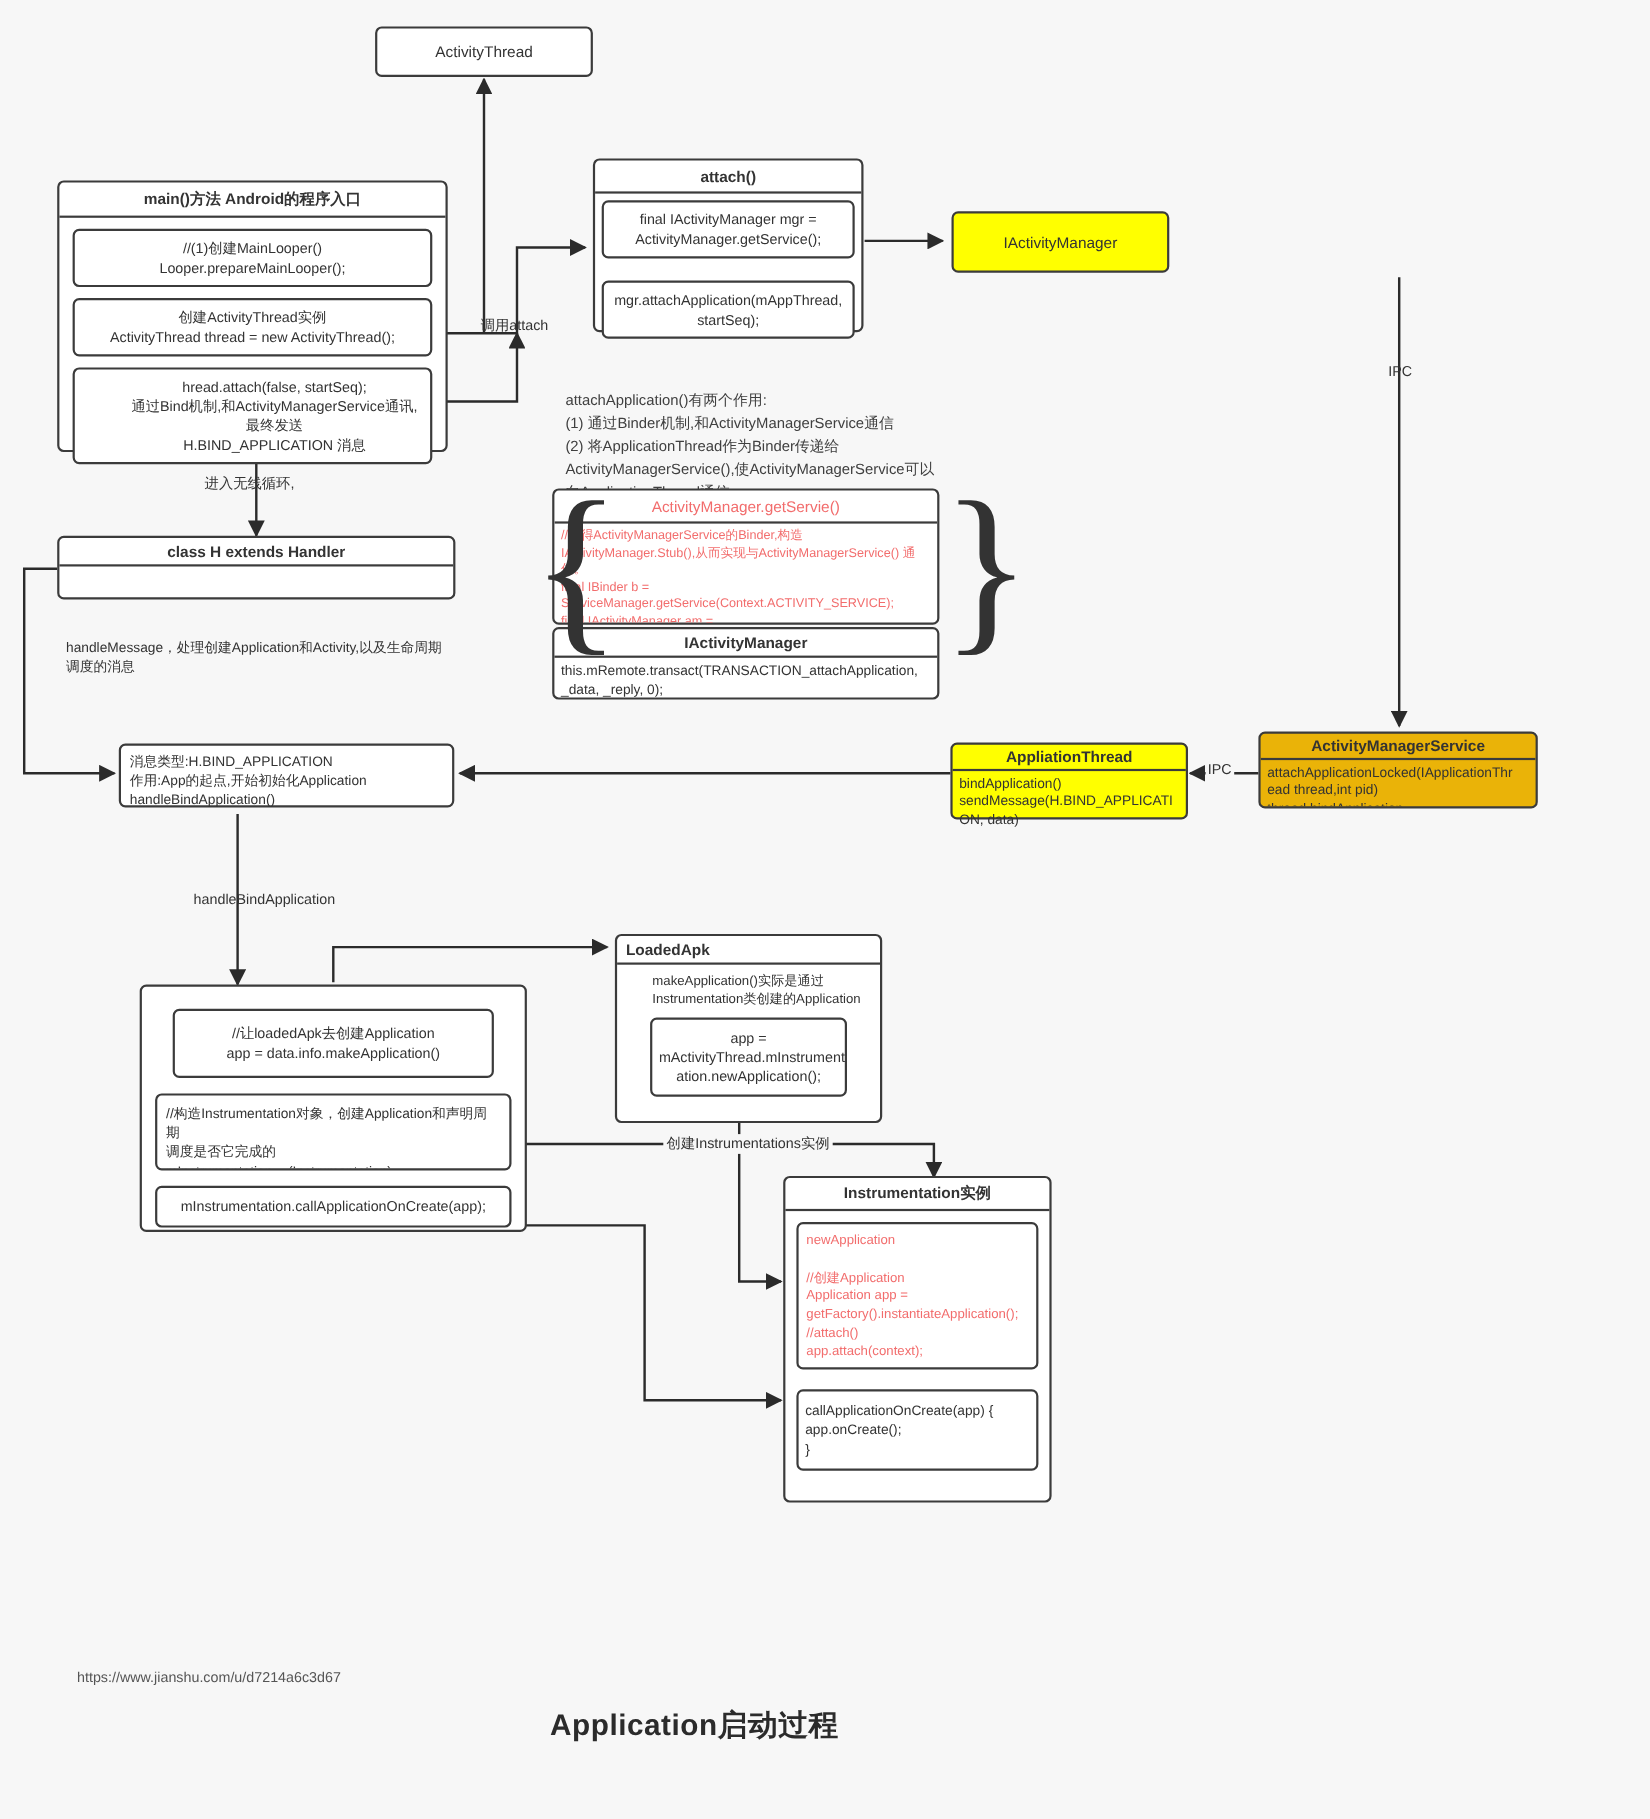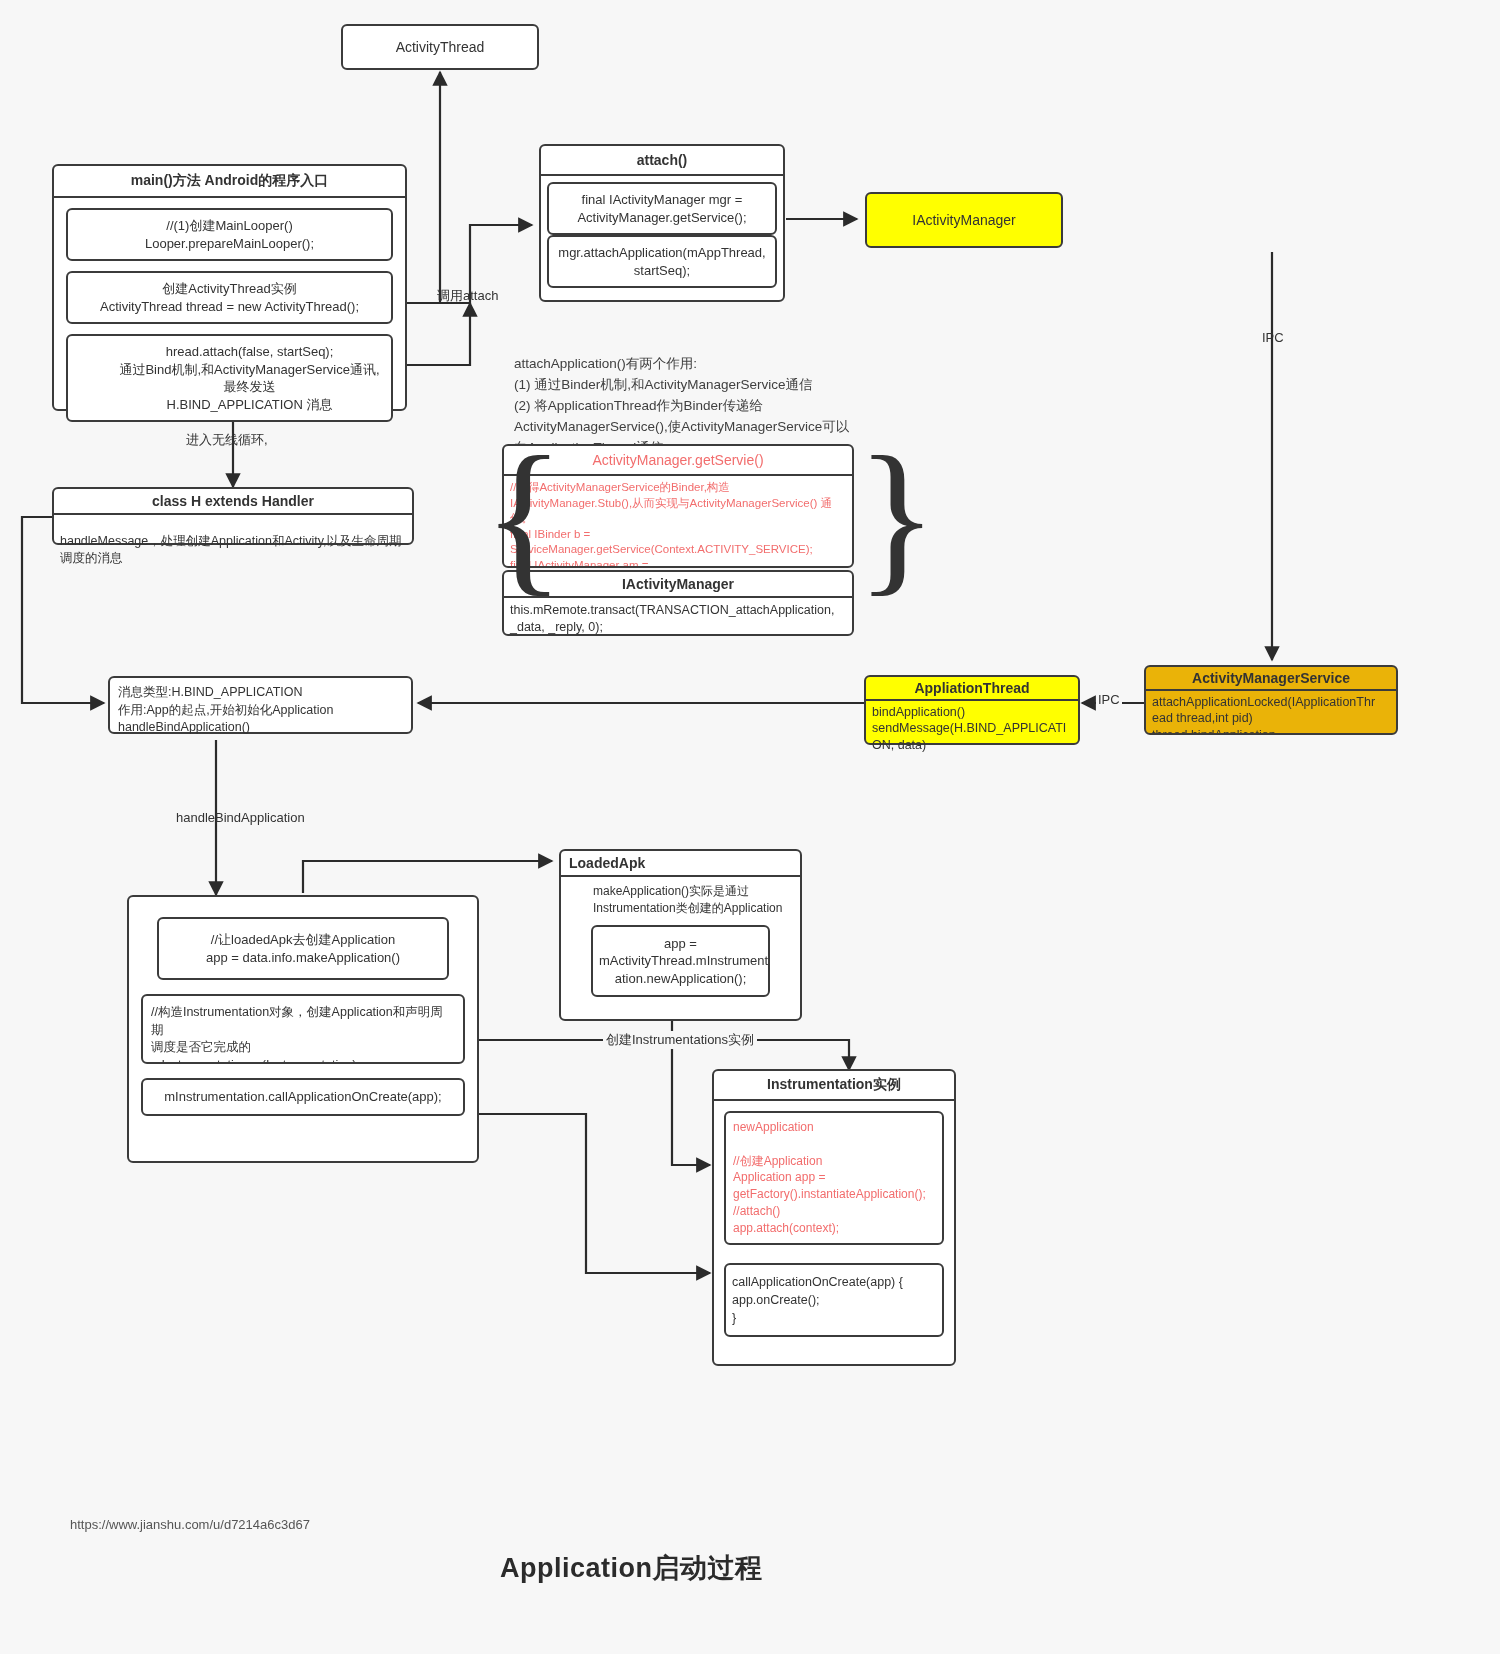--- a/index.html
+++ b/index.html
@@ -98,21 +98,21 @@
       <div class="sub" style="white-space:pre-line;">创建ActivityThread实例
 ActivityThread thread = new ActivityThread();</div>
       <div class="sub" style="white-space:pre-line;padding-left:48px;">hread.attach(false, startSeq);
 通过Bind机制,和ActivityManagerService通讯,最终发送
 H.BIND_APPLICATION 消息</div>
     </div>
   </div>
 
   <div class="node" style="left:539px;top:144px;width:246px;height:158px;">
     <div class="hdr">attach()</div>
-    <div class="body" style="padding:6px 6px;display:flex;flex-direction:column;gap:0;">
+    <div class="body" style="padding:6px 6px;display:flex;flex-direction:column;gap:20px;">
       <div class="sub" style="white-space:pre-line;">final IActivityManager mgr =
 ActivityManager.getService();</div>
       <div class="sub" style="white-space:pre-line;">mgr.attachApplication(mAppThread,
 startSeq);</div>
     </div>
   </div>
 
   <div class="node plain yellow" style="left:865px;top:192px;width:198px;height:56px;font-size:14px;">
     <span>IActivityManager</span>
   </div>
@@ -138,21 +138,21 @@
     <div class="hdr" style="padding:4px;">IActivityManager</div>
     <div class="body l" style="white-space:pre-line;font-size:12.5px;line-height:1.35;padding:4px 6px;">this.mRemote.transact(TRANSACTION_attachApplication,
 _data, _reply, 0);</div>
   </div>
 
   <div class="brace" style="left:483px;top:437px;font-size:170px;line-height:0.93;font-family:'Liberation Serif',serif;font-weight:200;">{</div>
   <div class="brace" style="left:856px;top:437px;font-size:170px;line-height:0.93;font-family:'Liberation Serif',serif;font-weight:200;">}</div>
 
   <div class="node" style="left:52px;top:487px;width:362px;height:58px;">
     <div class="hdr" style="padding:4px;">class H extends Handler</div>
-    <div class="body l" style="white-space:pre-line;font-size:12.5px;line-height:1.35;padding:18px 6px;">handleMessage，处理创建Application和Activity,以及生命周期
+    <div class="body l" style="white-space:pre-line;font-size:12.5px;line-height:1.35;padding:18px 6px;margin-top:48px;">handleMessage，处理创建Application和Activity,以及生命周期
 调度的消息</div>
   </div>
 
   <div class="node" style="left:108px;top:676px;width:305px;height:58px;">
     <div class="body l" style="white-space:pre-line;font-size:12.5px;line-height:1.4;padding:6px 8px;">消息类型:H.BIND_APPLICATION
 作用:App的起点,开始初始化Application
 handleBindApplication()</div>
   </div>
 
   <div class="node yellow" style="left:864px;top:675px;width:216px;height:70px;">
@@ -162,21 +162,21 @@
 ON, data)</div>
   </div>
 
   <div class="node teal" style="left:1144px;top:665px;width:254px;height:70px;overflow:hidden;">
     <div class="hdr" style="padding:3px;">ActivityManagerService</div>
     <div class="body l" style="white-space:pre-line;font-size:12.5px;line-height:1.3;padding:3px 6px;">attachApplicationLocked(IApplicationThr
 ead thread,int pid)
 thread.bindApplication</div>
   </div>
 
-  <div class="node" style="left:127px;top:895px;width:352px;height:268px;">
+  <div class="node" style="left:127px;top:895px;width:352px;height:225px;">
     <div class="body" style="padding:12px;display:flex;flex-direction:column;gap:14px;">
       <div class="sub" style="white-space:pre-line;margin:8px 16px 0 16px;padding:12px 8px;">//让loadedApk去创建Application
 app = data.info.makeApplication()</div>
       <div class="sub left" style="white-space:pre-line;font-size:12.5px;line-height:1.4;padding:8px 8px;overflow:hidden;height:70px;">//构造Instrumentation对象，创建Application和声明周期
 调度是否它完成的
 mInstrumentation = (Instrumentation)
                 cl.loadClass(data.instrumentationName.
 getClassName()).newInstance()</div>
       <div class="sub" style="white-space:pre-line;padding:8px;">mInstrumentation.callApplicationOnCreate(app);</div>
     </div>

